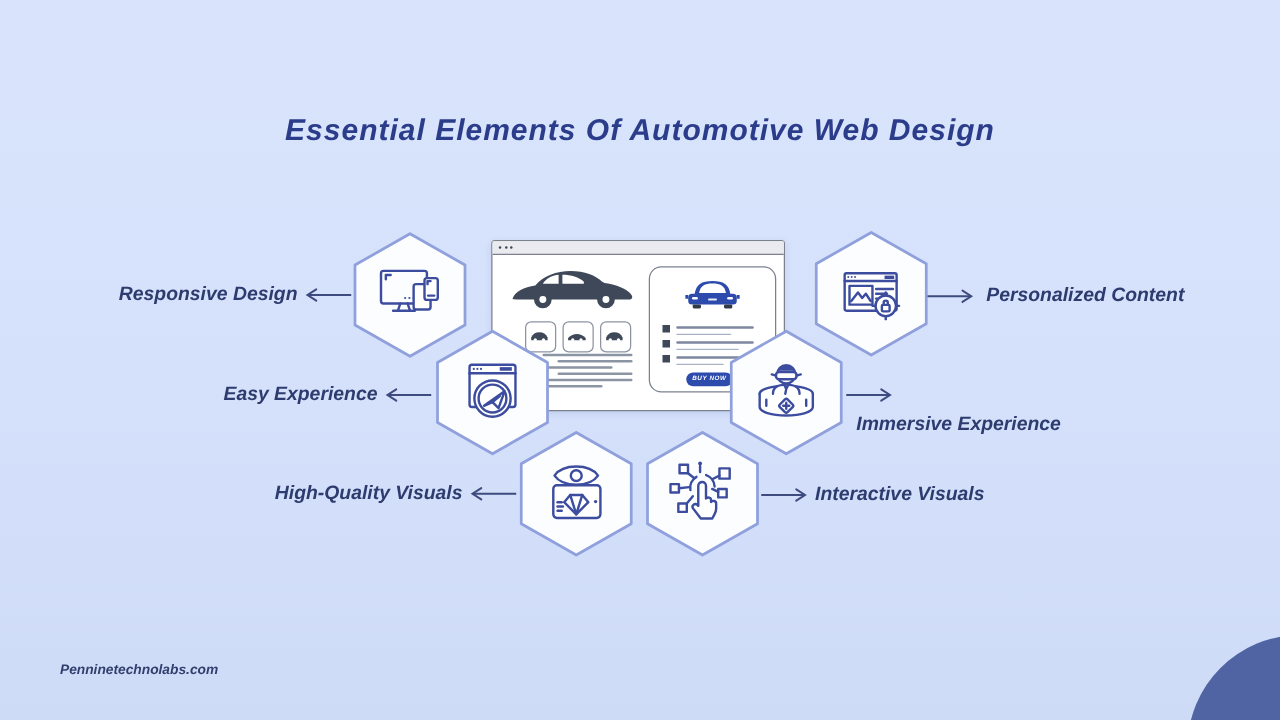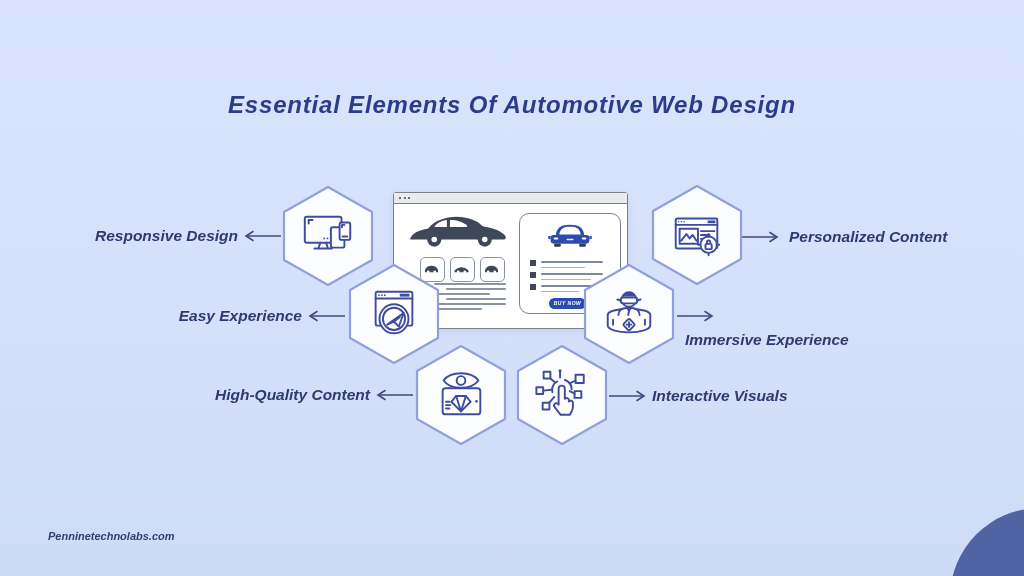--- a/index.html
+++ b/index.html
@@ -295,21 +295,21 @@
     <line x1="0" y1="6" x2="34" y2="6"></line>
       <polyline points="28,1.5 35,6 28,10.5"></polyline>
   </svg>
   <svg id="ar-interactive" class="abs arrow" viewBox="0 0 40 12" fill="none" stroke="#3e4b7e" stroke-width="1.6" stroke-linecap="round">
     <line x1="0" y1="6" x2="34" y2="6"></line>
       <polyline points="28,1.5 35,6 28,10.5"></polyline>
   </svg>
 
   <div id="lbl-responsive" class="abs lbl">Responsive Design</div>
   <div id="lbl-easynav" class="abs lbl">Easy Experience</div>
-  <div id="lbl-hq" class="abs lbl">High-Quality Content</div>
+  <div id="lbl-hq" class="abs lbl">High-Quality Visuals</div>
   <div id="lbl-personalized" class="abs lbl">Personalized Content</div>
   <div id="lbl-immersive" class="abs lbl">Immersive Experience</div>
   <div id="lbl-interactive" class="abs lbl">Interactive Visuals</div>
 
   <div id="footer" class="abs">Penninetechnolabs.com</div>
   <div id="corner-circle" class="abs"></div>
 
 </div>
 
 </body></html>

